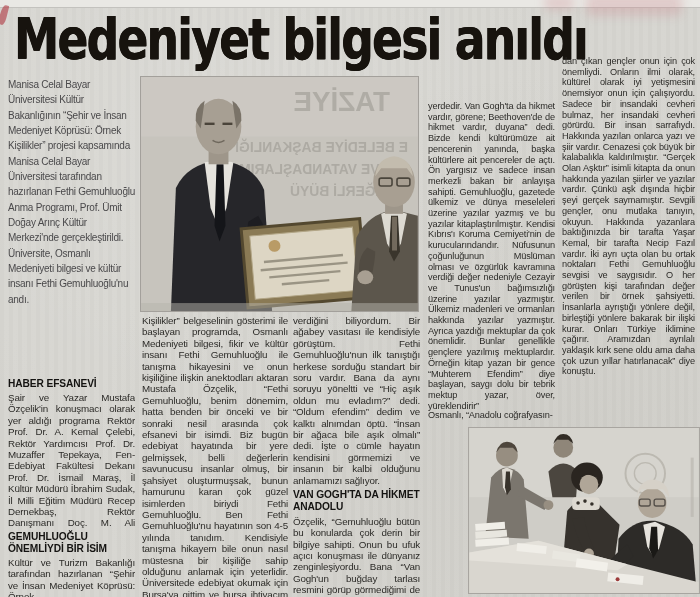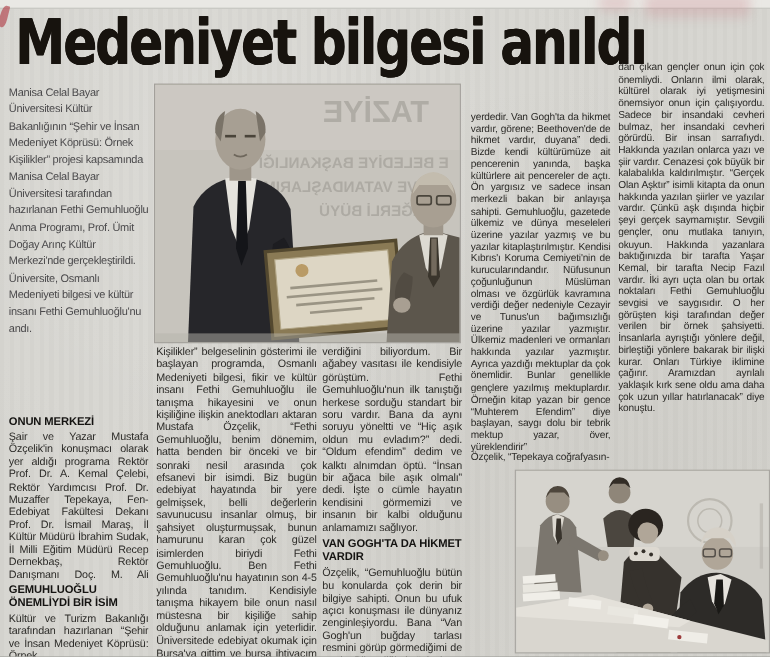--- a/index.html
+++ b/index.html
@@ -58,21 +58,21 @@
 <div class="page">
 
   <div class="top-edge"></div>
   <div class="red-mark"></div>
   <div class="showthrough-blob blob-a"></div>
   <div class="showthrough-blob blob-b"></div>
 
   <div class="headline">Medeniyet bilgesi anıldı</div>
 
   <div class="lead">Manisa Celal Bayar Üniversitesi Kültür Bakanlığının “Şehir ve İnsan Medeniyet Köprüsü: Örnek Kişilikler” projesi kapsamında Manisa Celal Bayar Üniversitesi tarafından hazırlanan Fethi Gemuhluoğlu Anma Programı, Prof. Ümit Doğay Arınç Kültür Merkezi'nde gerçekleştirildi. Üniversite, Osmanlı Medeniyeti bilgesi ve kültür insanı Fethi Gemuhluoğlu'nu andı.</div>
-  <div class="subhead col1-haber-head">ONUN MERKEZİ</div>
+  <div class="subhead col1-haber-head">HABER EFSANEVİ</div>
   <div class="body-text col1-haber-body">Şair ve Yazar Mustafa Özçelik'in konuşmacı olarak yer aldığı programa Rektör Prof. Dr. A. Kemal Çelebi, Rektör Yardımcısı Prof. Dr. Muzaffer Tepekaya, Fen-Edebiyat Fakültesi Dekanı Prof. Dr. İsmail Maraş, İl Kültür Müdürü İbrahim Sudak, İl Milli Eğitim Müdürü Recep Dernekbaş, Rektör Danışmanı Doç. M. Ali Çipiloğlu, öğretim üyeleri ve çok sayıda öğrenci katıldı.</div>
   <div class="subhead col1-efsanevi-head">GEMUHLUOĞLU ÖNEMLİYDİ BİR İSİM</div>
   <div class="body-text col1-efsanevi-body">Kültür ve Turizm Bakanlığı tarafından hazırlanan “Şehir ve İnsan Medeniyet Köprüsü: Örnek</div>
 
   <div class="photo1">
     <svg viewBox="0 0 279 236">
       <rect x="0" y="0" width="279" height="236" fill="#c7c4bd"></rect>
       <rect x="0" y="0" width="279" height="60" fill="#cecbc4" opacity="0.7"></rect>
       <g transform="translate(279,0) scale(-1,1)" fill="#94918a" opacity="0.5" font-family="Liberation Sans, sans-serif" font-weight="bold">
         <text x="28" y="34" font-size="28">TAZİYE</text>
@@ -120,26 +120,26 @@
         <ellipse cx="226" cy="202" rx="8" ry="7" fill="#a89f92"></ellipse>
       </g>
       <rect x="0" y="228" width="279" height="8" fill="#b6b3ac" opacity="0.5"></rect>
     </svg>
   </div>
 
   <div class="col2 body-text">Kişilikler” belgeselinin gösterimi ile başlayan programda, Osmanlı Medeniyeti bilgesi, fikir ve kültür insanı Fethi Gemuhluoğlu ile tanışma hikayesini ve onun kişiliğine ilişkin anektodları aktaran Mustafa Özçelik, “Fethi Gemuhluoğlu, benim dönemim, hatta benden bir önceki ve bir sonraki nesil arasında çok efsanevi bir isimdi. Biz bugün edebiyat hayatında bir yere gelmişsek, belli değerlerin savunucusu insanlar olmuş, bir şahsiyet oluşturmuşsak, bunun hamurunu karan çok güzel isimlerden biriydi Fethi Gemuhluoğlu. Ben Fethi Gemuhluoğlu'nu hayatının son 4-5 yılında tanıdım. Kendisiyle tanışma hikayem bile onun nasıl müstesna bir kişiliğe sahip olduğunu anlamak için yeterlidir. Üniversitede edebiyat okumak için Bursa'ya gittim ve bursa ihtiyacım oldu. Fethi Gemuhluoplu'nun gençlere burs</div>
 
   <div class="col3">
     <div class="body-text">verdiğini biliyordum. Bir ağabey vasıtası ile kendisiyle görüştüm. Fethi Gemuhluoğlu'nun ilk tanıştığı herkese sorduğu standart bir soru vardır. Bana da aynı soruyu yöneltti ve “Hiç aşık oldun mu evladım?” dedi. “Oldum efendim” dedim ve kalktı alnımdan öptü. “İnsan bir ağaca bile aşık olmalı” dedi. İşte o cümle hayatın kendisini görmemizi ve insanın bir kalbi olduğunu anlamamızı sağlıyor.</div>
-    <div class="subhead">VAN GOGH'TA DA HİKMET VARDIR</div>
+    <div class="subhead">VAN GOGH'TA DA HİKMET ANADOLU</div>
     <div class="body-text">Özçelik, “Gemuhluoğlu bütün bu konularda çok derin bir bilgiye sahipti. Onun bu ufuk açıcı konuşması ile dünyanız zenginleşiyordu. Bana “Van Gogh'un buğday tarlası resmini görüp görmediğimi de sordu. Bilmediğimi söyleyince, “Evladım, mümin hikmeti nerde bulursa almalıdır, hikmet her</div>
   </div>
 
   <div class="col4-body body-sm">yerdedir. Van Gogh'ta da hikmet vardır, görene; Beethoven'de de hikmet vardır, duyana” dedi. Bizde kendi kültürümüze ait pencerenin yanında, başka kültürlere ait pencereler de açtı. Ön yargısız ve sadece insan merkezli bakan bir anlayışa sahipti. Gemuhluoğlu, gazetede ülkemiz ve dünya meseleleri üzerine yazılar yazmış ve bu yazılar kitaplaştırılmıştır. Kendisi Kıbrıs'ı Koruma Cemiyeti'nin de kurucularındandır. Nüfusunun çoğunluğunun Müslüman olması ve özgürlük kavramına verdiği değer nedeniyle Cezayir ve Tunus'un bağımsızlığı üzerine yazılar yazmıştır. Ülkemiz madenleri ve ormanları hakkında yazılar yazmıştır. Ayrıca yazdığı mektuplar da çok önemlidir. Bunlar genellikle gençlere yazılmış mektuplardır. Örneğin kitap yazan bir gence “Muhterem Efendim” diye başlayan, saygı dolu bir tebrik mektup yazar, över, yüreklendirir”</div>
-  <div class="body-sm col4-anadolu-body">Özçelik, “Tepekaya coğrafyasın-</div>
+  <div class="body-sm col4-anadolu-body">Osmanlı, “Anadolu coğrafyasın-</div>
 
   <div class="col5-body body-sm">dan çıkan gençler onun için çok önemliydi. Onların ilmi olarak, kültürel olarak iyi yetişmesini önemsiyor onun için çalışıyordu. Sadece bir insandaki cevheri bulmaz, her insandaki cevheri görürdü. Bir insan sarrafıydı. Hakkında yazılan onlarca yazı ve şiir vardır. Cenazesi çok büyük bir kalabalıkla kaldırılmıştır. “Gerçek Olan Aşktır” isimli kitapta da onun hakkında yazılan şiirler ve yazılar vardır. Çünkü aşk dışında hiçbir şeyi gerçek saymamıştır. Sevgili gençler, onu mutlaka tanıyın, okuyun. Hakkında yazanlara baktığınızda bir tarafta Yaşar Kemal, bir tarafta Necip Fazıl vardır. İki ayrı uçta olan bu ortak noktaları Fethi Gemuhluoğlu sevgisi ve saygısıdır. O her görüşten kişi tarafından değer verilen bir örnek şahsiyetti. İnsanlarla ayrıştığı yönlere değil, birleştiği yönlere bakarak bir ilişki kurar. Onları Türkiye iklimine çağırır. Aramızdan ayrılalı yaklaşık kırk sene oldu ama daha çok uzun yıllar hatırlanacak” diye konuştu.</div>
 
   <div class="photo2">
     <svg viewBox="0 0 232 167">
       <rect x="0" y="0" width="232" height="167" fill="#cfcdc7"></rect>
       <rect x="0" y="0" width="232" height="70" fill="#d6d4ce"></rect>
       <circle cx="178" cy="46" r="20" fill="none" stroke="#bcb9b1" stroke-width="2"></circle>
       <circle cx="178" cy="46" r="11" fill="none" stroke="#bcb9b1" stroke-width="1.4"></circle>
       <rect x="224" y="30" width="3" height="60" fill="#b5b2ab" opacity="0.6"></rect>

